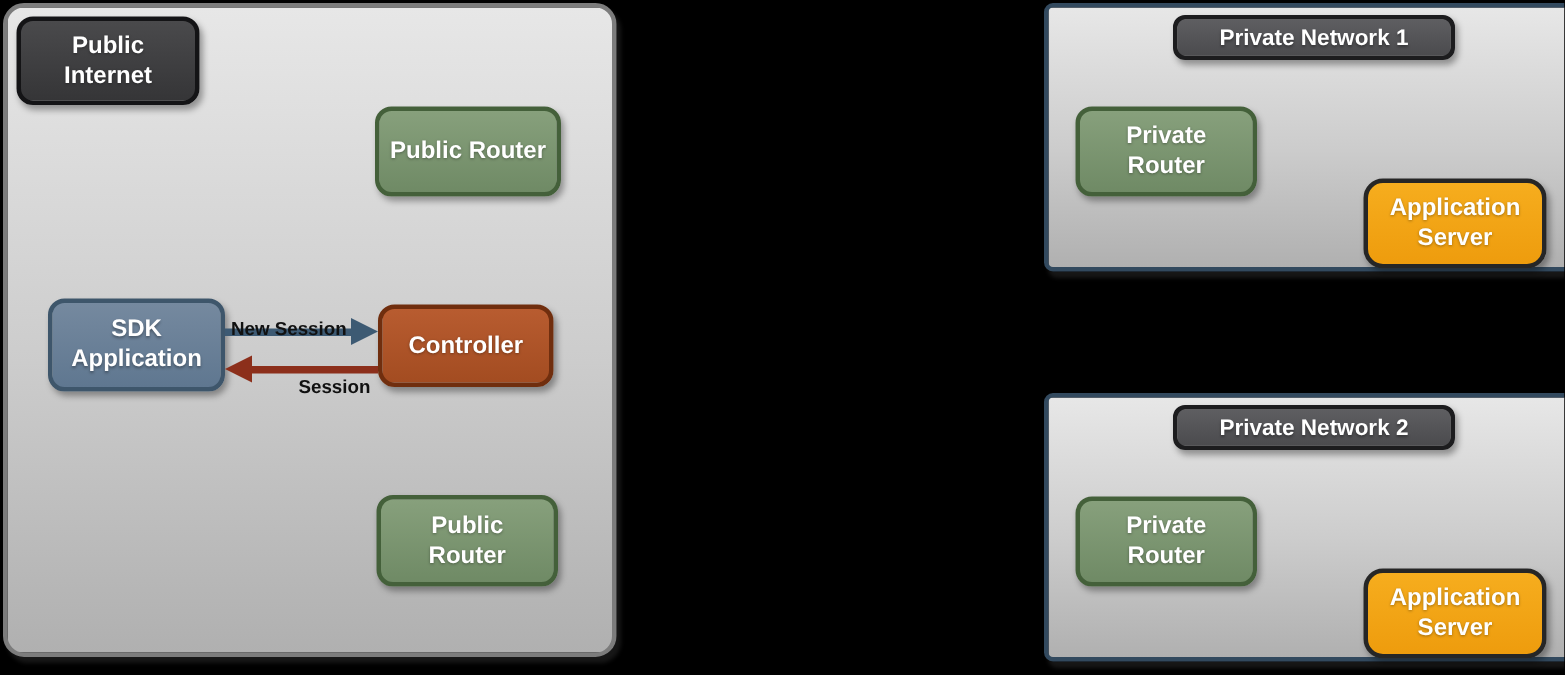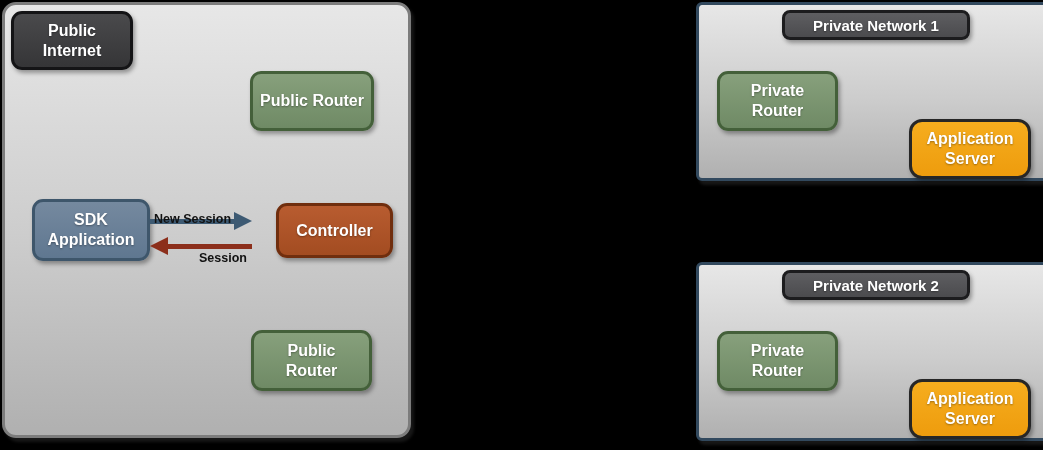--- a/index.html
+++ b/index.html
@@ -49,21 +49,21 @@
     font-size: 16px;
     line-height: 1.22;
     border: 3px solid;
     border-radius: 11px;
     padding: 2px 6px;
     box-shadow: 2px 3px 4px rgba(0,0,0,0.35);
     text-shadow: 0 1px 2px rgba(0,0,0,0.35);
   }
   .node.green  { background: linear-gradient(180deg, #87a07c 0%, #6f8a65 100%); border-color: #44603a; }
   .node.blue   { background: linear-gradient(180deg, #75899f 0%, #5f7790 100%); border-color: #3e566b; }
-  .node.rust   { background: linear-gradient(180deg, #b85c30 0%, #a34c21 100%); border-color: #702e0e; margin-left: 24px; }
+  .node.rust   { background: linear-gradient(180deg, #b85c30 0%, #a34c21 100%); border-color: #702e0e; }
   .node.orange { background: linear-gradient(180deg, #f6ad1e 0%, #ee9c0d 100%); border-color: #262626; border-radius: 13px; }
   .node.dark   { background: linear-gradient(180deg, #4a4a4c 0%, #353537 100%); border-color: #141416; }
 
   
   .pi-label   { left: 6px;   top: 6px;   width: 122px; height: 59px; }
   .pr-top     { left: 245px; top: 66px;  width: 124px; height: 60px; }
   .sdk        { left: 27px;  top: 194px; width: 118px; height: 62px; text-align: center; }
   .controller { left: 247px; top: 198px; width: 117px; height: 55px; }
   .pr-bottom  { left: 246px; top: 325px; width: 121px; height: 61px; }
 

